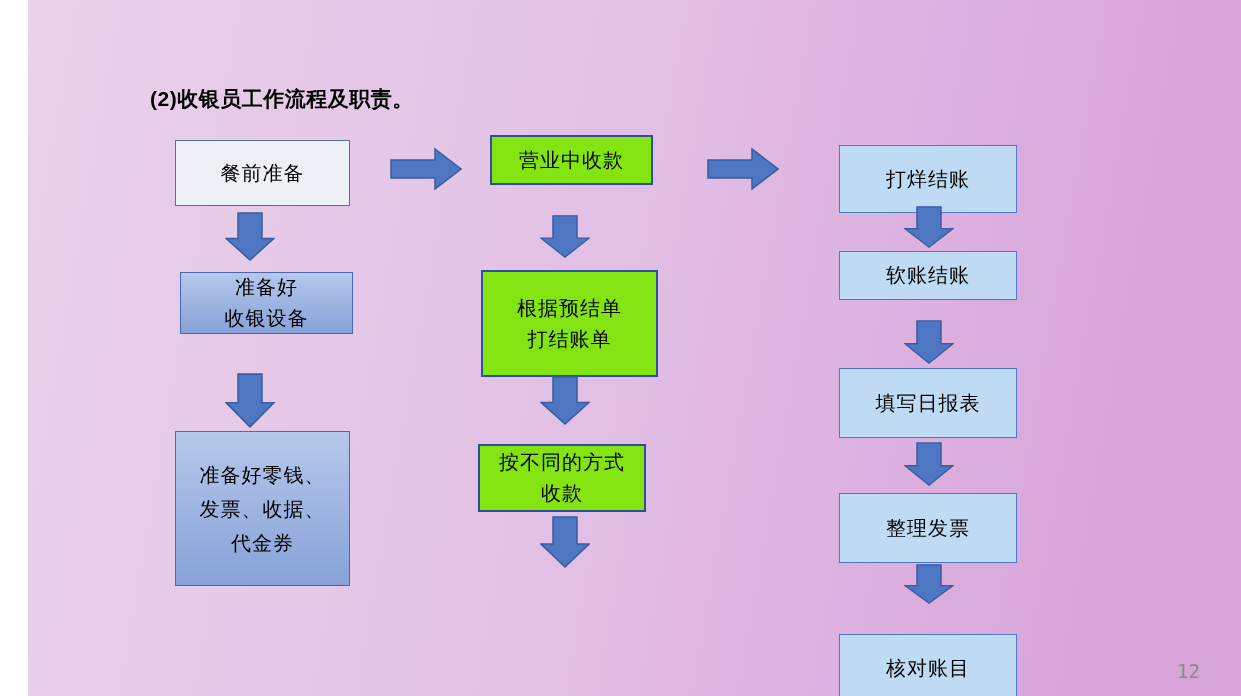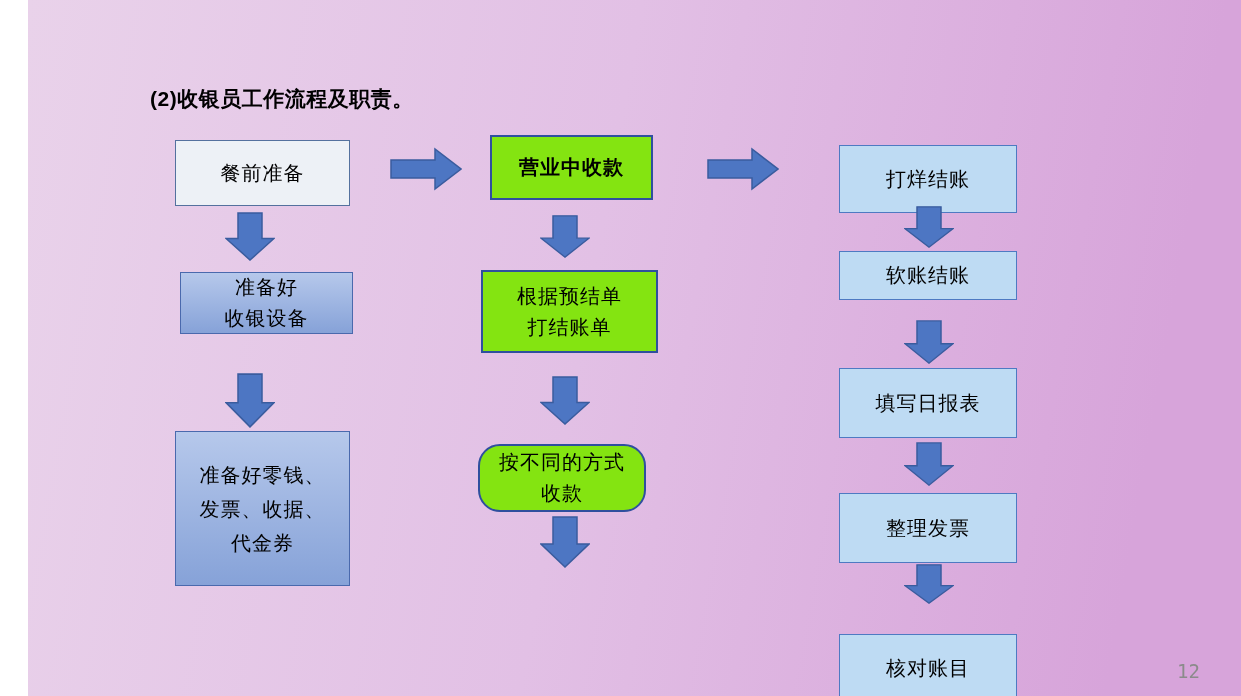--- a/index.html
+++ b/index.html
@@ -92,38 +92,38 @@
     <span class="ln">代金券</span>
   </div>
 
   <svg class="arrow" style="left:362px;top:147px;width:72px;height:44px;" viewBox="0 0 72 44" preserveAspectRatio="none">
     <polygon points="1,13 45,13 45,2 71,22 45,42 45,31 1,31"></polygon>
   </svg>
   <svg class="arrow" style="left:679px;top:147px;width:72px;height:44px;" viewBox="0 0 72 44" preserveAspectRatio="none">
     <polygon points="1,13 45,13 45,2 71,22 45,42 45,31 1,31"></polygon>
   </svg>
 
-  <div class="box green-box" style="left:462px;top:135px;width:163px;height:65px;font-weight:bold;">
+  <div class="box green-box" style="left:462px;top:135px;width:163px;height:50px;">
     <span class="ln">营业中收款</span>
   </div>
 
   <svg class="arrow" style="left:512px;top:215px;width:50px;height:43px;" viewBox="0 0 50 50" preserveAspectRatio="none">
     <polygon points="13,1 37,1 37,27 49,27 25,49 1,27 13,27"></polygon>
   </svg>
 
-  <div class="box green-box" style="left:453px;top:270px;width:177px;height:83px;font-family:Liberation Serif, serif;">
+  <div class="box green-box" style="left:453px;top:270px;width:177px;height:107px;font-family:Liberation Serif, serif;">
     <span class="ln">根据预结单</span>
     <span class="ln">打结账单</span>
   </div>
 
   <svg class="arrow" style="left:512px;top:376px;width:50px;height:49px;" viewBox="0 0 50 50" preserveAspectRatio="none">
     <polygon points="13,1 37,1 37,27 49,27 25,49 1,27 13,27"></polygon>
   </svg>
 
-  <div class="box green-box" style="left:450px;top:444px;width:168px;height:68px;border-radius:22px;">
+  <div class="box green-box" style="left:450px;top:444px;width:168px;height:68px;">
     <span class="ln">按不同的方式</span>
     <span class="ln">收款</span>
   </div>
 
   <svg class="arrow" style="left:512px;top:516px;width:50px;height:52px;" viewBox="0 0 50 50" preserveAspectRatio="none">
     <polygon points="13,1 37,1 37,27 49,27 25,49 1,27 13,27"></polygon>
   </svg>
 
 
   <div class="box lightblue-box" style="left:811px;top:145px;width:178px;height:68px;">

